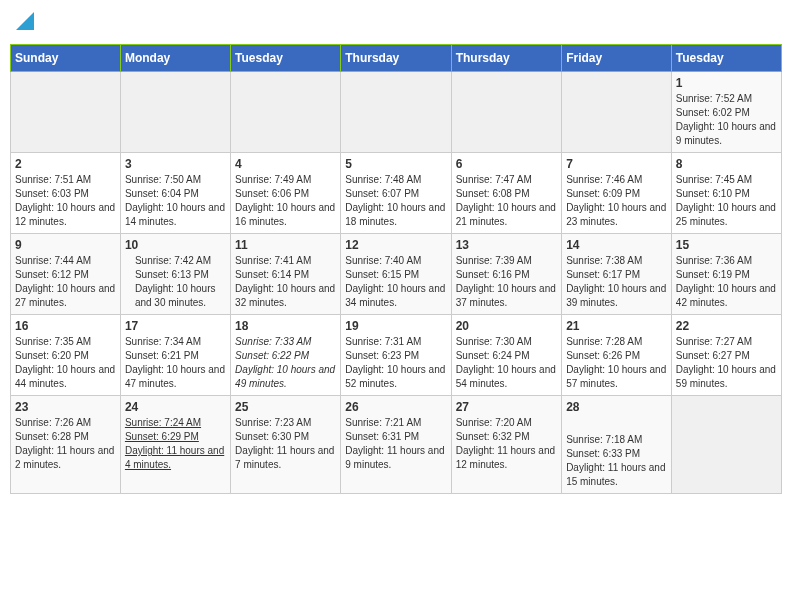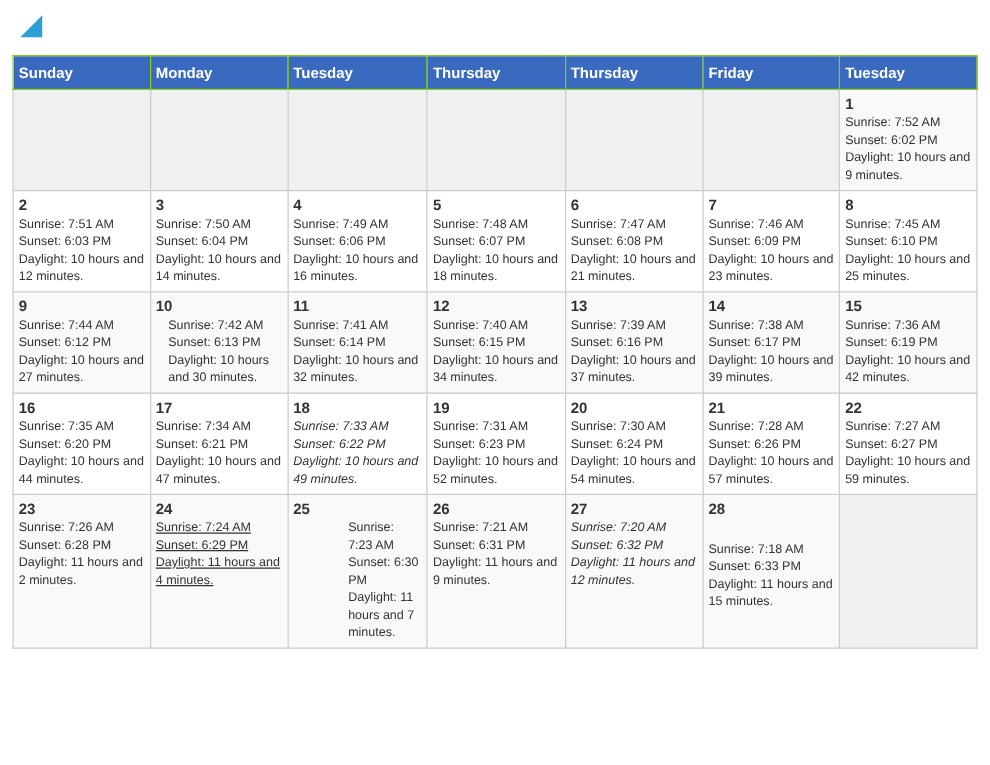--- a/index.html
+++ b/index.html
@@ -289,33 +289,33 @@
 Daylight: 11 hours and 2 minutes.</div>
         </td>
         <td>
           <span class="day-num">24</span>
           <div class="day-info" style="white-space: pre-line; text-decoration: underline;">Sunrise: 7:24 AM
 Sunset: 6:29 PM
 Daylight: 11 hours and 4 minutes.</div>
         </td>
         <td>
           <span class="day-num">25</span>
-          <div class="day-info" style="white-space: pre-line; margin-left: 44px;">Sunrise: 7:23 AM
+          <div class="day-info" style="white-space: pre-line;">Sunrise: 7:23 AM
 Sunset: 6:30 PM
 Daylight: 11 hours and 7 minutes.</div>
         </td>
         <td>
           <span class="day-num">26</span>
           <div class="day-info" style="white-space: pre-line;">Sunrise: 7:21 AM
 Sunset: 6:31 PM
 Daylight: 11 hours and 9 minutes.</div>
         </td>
         <td>
           <span class="day-num">27</span>
-          <div class="day-info" style="white-space: pre-line; font-style: italic;">Sunrise: 7:20 AM
+          <div class="day-info" style="white-space: pre-line;">Sunrise: 7:20 AM
 Sunset: 6:32 PM
 Daylight: 11 hours and 12 minutes.</div>
         </td>
         <td>
           <span class="day-num">28</span>
           <div class="day-info" style="white-space: pre-line; margin-top: 19px;">Sunrise: 7:18 AM
 Sunset: 6:33 PM
 Daylight: 11 hours and 15 minutes.</div>
         </td>
         <td class="empty-cell"></td>

